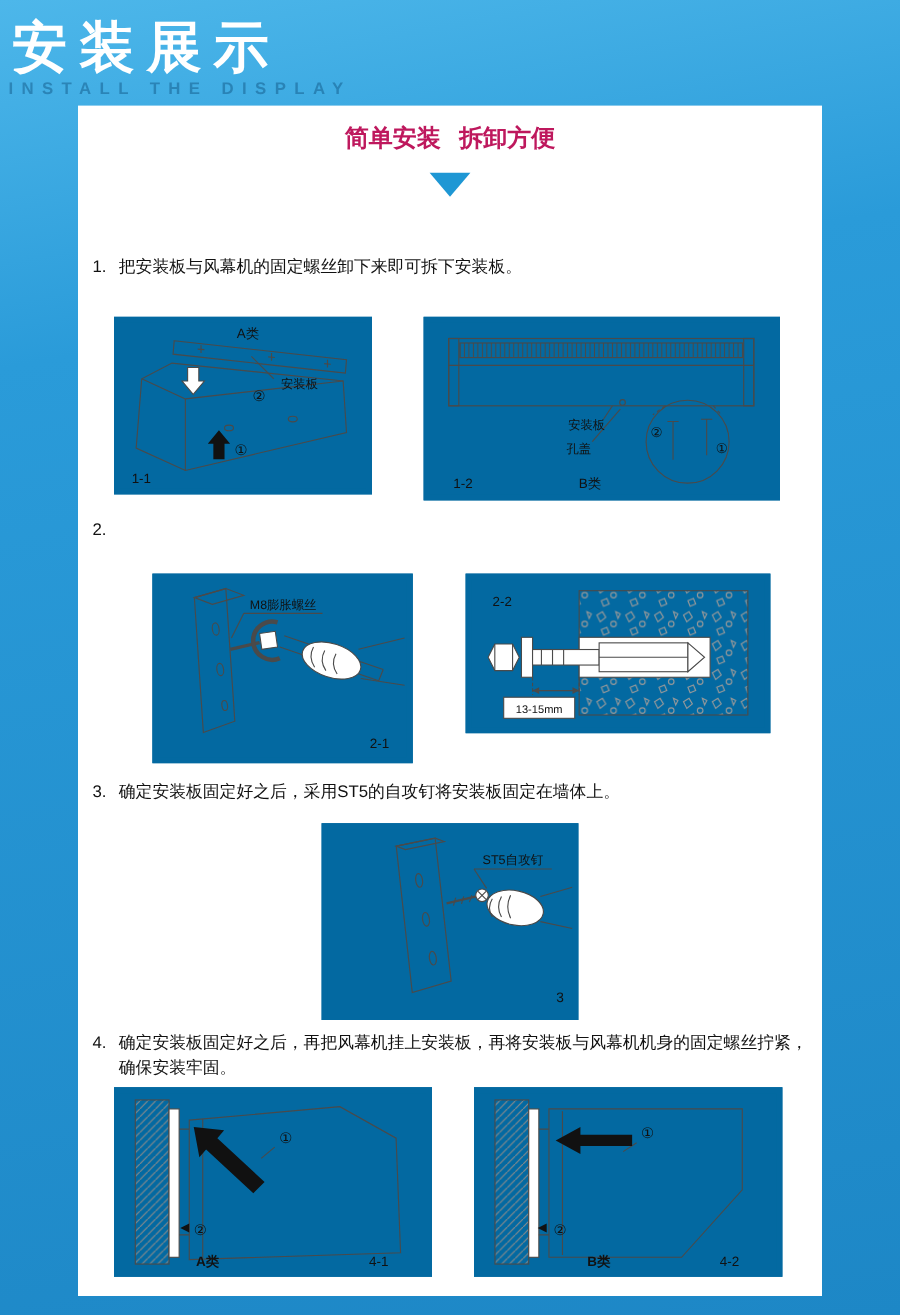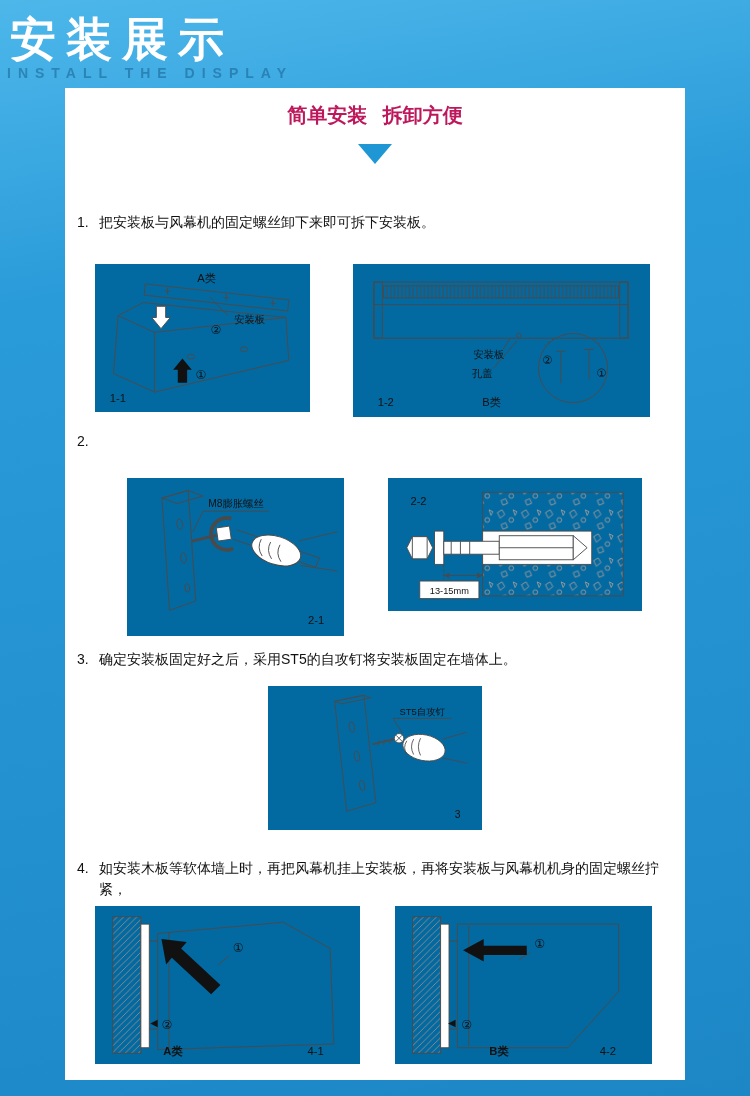--- a/index.html
+++ b/index.html
@@ -50,21 +50,21 @@
   #step4 { top:770px; }
   .fig {
     position:absolute; background:#0369a1; border:5px solid #0369a1;
   }
   .fig svg { display:block; width:100%; height:100%; }
   .fig text { font-family:"Liberation Sans","DejaVu Sans",sans-serif; fill:#111; }
   #fig11 { left:30px;  top:176px; width:215px; height:148px; }
   #fig12 { left:288px; top:176px; width:297px; height:153px; }
   #fig21 { left:30px;  top:390px; width:217px; height:158px;margin-left:32px; }
   #fig22 { left:323px; top:390px; width:254px; height:133px;text-decoration:underline; }
-  #fig3  { left:203px; top:598px; width:214px; height:144px; }
+  #fig3  { left:203px; top:598px; width:214px; height:164px; }
   #fig41 { left:30px;  top:818px; width:265px; height:158px; }
   #fig42 { left:330px; top:818px; width:257px; height:158px; }
 </style>
 </head>
 <body>
 
 <div class="page">
 
   <div class="hdr">
     <div class="hdr-title">安装展示</div>
@@ -90,21 +90,22 @@
     <div class="step" id="step3">
       <div class="num">3.</div>
       <div class="lines">
         <div>确定安装板固定好之后，采用ST5的自攻钉将安装板固定在墙体上。</div>
         <div></div>
       </div>
     </div>
     <div class="step" id="step4">
       <div class="num">4.</div>
       <div class="lines">
-        <div>如安装木板等软体墙上时，再把风幕机挂上安装板，再将安装板与风幕机机身的固定螺丝拧紧，</div>
+        <div>确定安装板固定好之后，再把风幕机挂上安装板，再将安装板与风幕机机身的固定螺丝拧紧，</div>
+        <div>确保安装牢固。</div>
       </div>
     </div>
 
     <div class="fig" id="fig11">
       <svg viewBox="0 0 215 148">
         <g fill="none" stroke="#4a4a4a">
           <polygon points="46,16 200,33 199,45 45,28"></polygon>
           <line x1="70" y1="20" x2="70" y2="27"></line>
             <line x1="67" y1="23.5" x2="73" y2="24"></line>
           <line x1="133" y1="27" x2="133" y2="34"></line>

